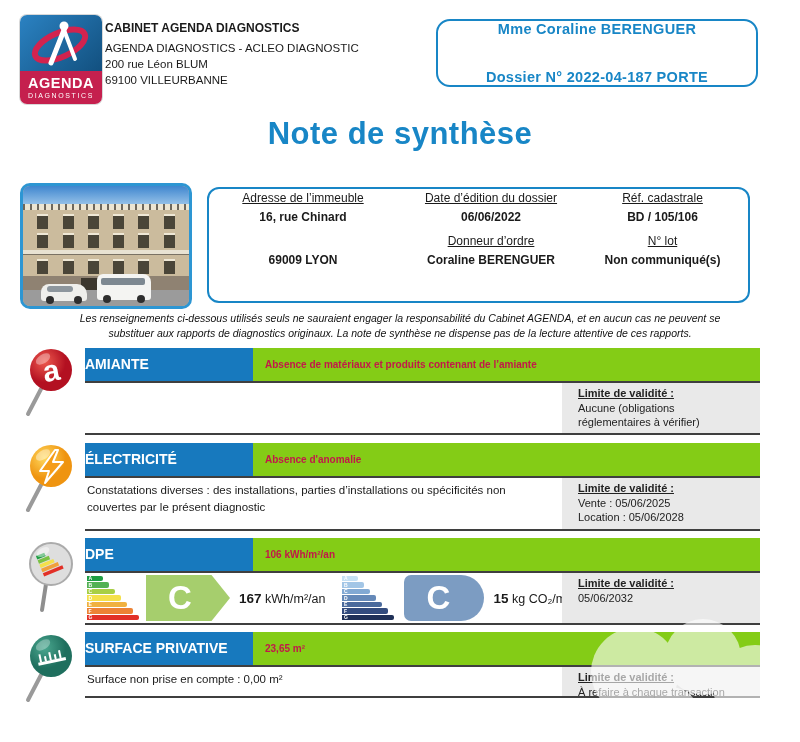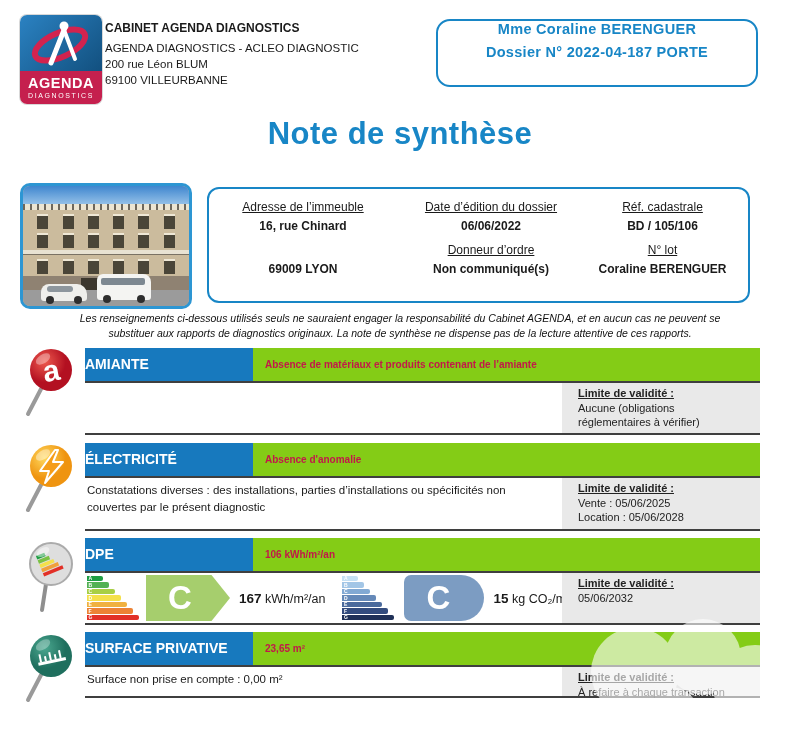--- a/index.html
+++ b/index.html
@@ -10,21 +10,21 @@
   .logo{position:absolute;left:20px;top:15px;width:82px;height:89px;border-radius:7px;overflow:hidden;
         box-shadow:0 0 0 1px #d8d8d8;}
   .logo-top{position:relative;height:56px;background:linear-gradient(135deg,#2b82c2 0%,#12507f 100%);}
   .logo-bottom{height:33px;background:#c5204e;color:#fff;display:flex;flex-direction:column;
         align-items:center;justify-content:center;line-height:1;}
   .logo-agenda{font-size:14.5px;font-weight:bold;letter-spacing:.5px;}
   .logo-diag{font-size:7px;letter-spacing:1.6px;margin-top:2px;}
   .company{position:absolute;left:105px;top:20px;font-size:11.5px;line-height:16px;}
   .company-name{font-size:12px;font-weight:bold;margin-bottom:4px;}
   .client-box{position:absolute;left:436px;top:19px;width:318px;height:64px;border:2.5px solid #1886C6;
-        border-radius:14px;display:flex;flex-direction:column;align-items:center;justify-content:flex-start;
+        border-radius:14px;display:flex;flex-direction:column;align-items:center;justify-content:space-between;
         gap:7px;color:#1886C6;font-weight:bold;font-size:14.5px;letter-spacing:.3px;}
 
   
   .doc-title{position:absolute;left:0;top:116px;width:800px;text-align:center;color:#1886C6;
         font-size:31px;font-weight:bold;letter-spacing:.5px;}
 
   
   .photo{position:absolute;left:20px;top:183px;width:166px;height:120px;border:3px solid #2D96D3;
         border-radius:10px;overflow:hidden;background:#c9b89a;}
   .ph-sky{position:absolute;left:0;top:0;right:0;height:20px;background:linear-gradient(180deg,#3f86cf,#9cc6ea);}
@@ -38,21 +38,21 @@
   .ph-road{position:absolute;left:0;bottom:0;right:0;height:16px;background:#9b9b9b;}
   .ph-van{position:absolute;left:74px;bottom:6px;width:54px;height:26px;background:#f4f4f2;border-radius:6px 8px 3px 3px;}
   .ph-van-win{position:absolute;left:4px;top:4px;width:44px;height:7px;background:#7d8891;border-radius:2px;}
   .ph-wheel{position:absolute;bottom:-3px;width:8px;height:8px;border-radius:50%;background:#2e2e2e;}
   .ph-car{position:absolute;left:18px;bottom:5px;width:46px;height:17px;background:#efefec;border-radius:8px 10px 3px 3px;}
   .ph-car-win{position:absolute;left:6px;top:2px;width:26px;height:6px;background:#8d969d;border-radius:3px;}
 
   
   .info-box{position:absolute;left:207px;top:187px;width:543px;height:116px;border:2.5px solid #1886C6;
         border-radius:12px;box-sizing:border-box;}
-  .info-grid{display:grid;grid-template-columns:188px 188px 155px;padding-top:9px;row-gap:1px;font-size:12px;}
+  .info-grid{display:grid;grid-template-columns:188px 188px 155px;row-gap:1px;font-size:12px;}
   .info-grid div{text-align:center;line-height:18px;}
   .ilabel{text-decoration:underline;}
   .ivalue{font-weight:bold;}
   .irow3{margin-top:5px;}
 
   
   .disclaimer{position:absolute;left:58px;top:311px;width:684px;text-align:center;font-style:italic;
         font-size:10.5px;line-height:1.4;color:#111;}
 
   
@@ -176,22 +176,22 @@
 
       <div class="ivalue">16, rue Chinard</div>
       <div class="ivalue">06/06/2022</div>
       <div class="ivalue">BD / 105/106</div>
 
       <div class="irow3"></div>
       <div class="ilabel irow3">Donneur d’ordre</div>
       <div class="ilabel irow3">N° lot</div>
 
       <div class="ivalue">69009 LYON</div>
+      <div class="ivalue">Coraline BERENGUER</div>
       <div class="ivalue">Non communiqué(s)</div>
-      <div class="ivalue">Coraline BERENGUER</div>
     </div>
   </div>
 
   <div class="disclaimer">Les renseignements ci-dessous utilisés seuls ne sauraient engager la responsabilité du Cabinet AGENDA, et en aucun cas ne peuvent se substituer aux rapports de diagnostics originaux. La note de synthèse ne dispense pas de la lecture attentive de ces rapports.</div>
 
   <div class="pin" style="top:344px">
     <svg width="56" height="80" viewBox="0 0 56 80">
       <defs>
           <radialGradient id="gRed" cx="35%" cy="30%">
             <stop offset="0%" stop-color="#ee5a4e"></stop>

